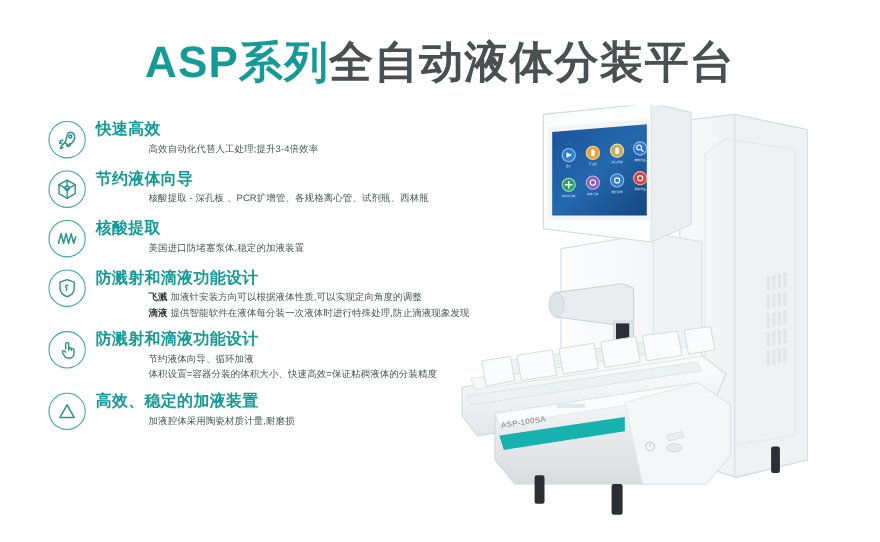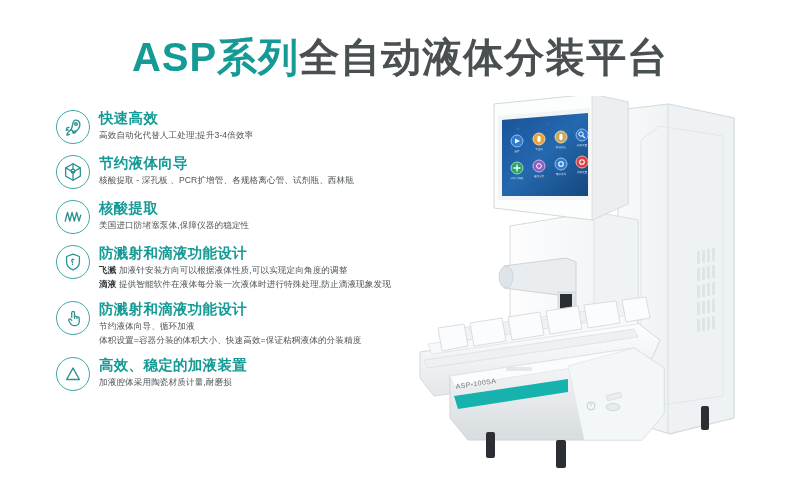--- a/index.html
+++ b/index.html
@@ -16,42 +16,42 @@
     position: absolute; left: 0; top: 32px; width: 800px;
     text-align: center;
     font-size: 40px; font-weight: bold; letter-spacing: 1px;
     line-height: 50px; white-space: nowrap;
   }
   .title .brand { color: #159a96; }
   .title .rest  { color: #4a4f52; }
 
   
   .features {
-    position: absolute; left: 56px; top: 108px; width: 350px;
+    position: absolute; left: 44px; top: 108px; width: 350px;
   }
   .feature { position: relative; display: flex; align-items: flex-start; }
   .feature + .feature { margin-top: 9px; }
 
   .f-icon {
     flex: 0 0 auto;
     width: 34px; height: 34px; border-radius: 50%;
     border: 1.4px solid #3fa9a6;
     display: flex; align-items: center; justify-content: center;
     margin-right: 9px; margin-top: 2px;
   }
   .f-icon svg { display: block; }
 
   .f-body { padding-top: 1px; }
   .f-title {
     color: #159a96; font-size: 14.5px; font-weight: bold;
     line-height: 18px; letter-spacing: .3px; white-space: nowrap;
   }
   .f-desc {
     color: #4d5356; font-size: 8.6px; line-height: 12.5px;
-    white-space: nowrap; margin-top: 2px; letter-spacing: .1px;
+    white-space: nowrap; margin-top: 2px; letter-spacing: .1px; margin-left: 48px;
   }
   .f-desc .lead { font-weight: bold; color: #34393c; text-align: center; }
   .f-desc-line + .f-desc-line { margin-top: 1px; }
 
   
   .machine { position: absolute; left: 398px; top: 96px; width: 402px; height: 397px; }
   .machine svg { display: block; width: 402px; height: 397px; }
 
   .scr-label { font-size: 2.6px; fill: #dce9f5; font-family: "Liberation Sans", sans-serif; }
   .mdl-label { font-size: 7px; fill: #7d8286; font-family: "Liberation Sans", sans-serif; letter-spacing: .4px; }
@@ -102,21 +102,21 @@
 
     <div class="feature">
       <div class="f-icon">
         <svg width="22" height="22" viewBox="0 0 24 24" fill="none" stroke="#2b938f" stroke-width="1.5" stroke-linecap="round" stroke-linejoin="round">
           <path d="M3.5 16.5 6 7l2.5 9.5L11 7l2.5 9.5L16 7l2.5 9.5L20.5 10"></path>
         </svg>
       </div>
       <div class="f-body">
         <div class="f-title">核酸提取</div>
         <div class="f-desc">
-          <div class="f-desc-line">美国进口防堵塞泵体,保障仪器的稳定性</div>
+          <div class="f-desc-line">美国进口防堵塞泵体,稳定的加液装置</div>
         </div>
       </div>
     </div>
 
     <div class="feature">
       <div class="f-icon">
         <svg width="22" height="22" viewBox="0 0 24 24" fill="none" stroke="#2b938f" stroke-width="1.4" stroke-linecap="round" stroke-linejoin="round">
           <path d="M12 3.5 19 6v6c0 4-3 7-7 8.5C8 19 5 16 5 12V6z"></path>
           <path d="M12.8 9.4c-.5-.4-1.3-.4-1.8.1-.6.6-.5 1.5.1 2 .5.4.6 1 .2 1.5"></path>
           <circle cx="11.4" cy="14.6" r=".7" fill="#2b938f" stroke="none"></circle>

